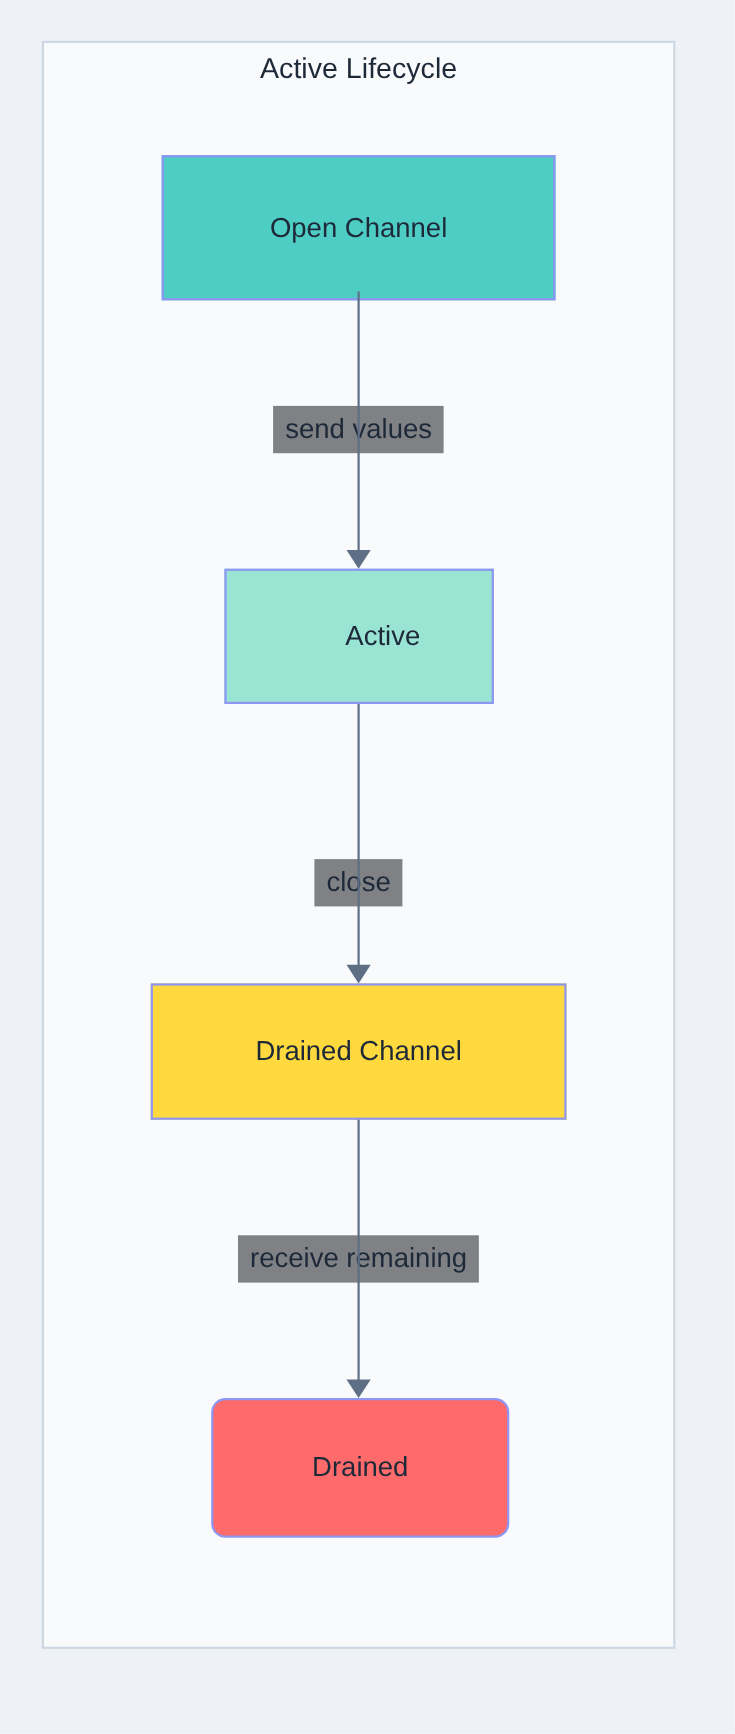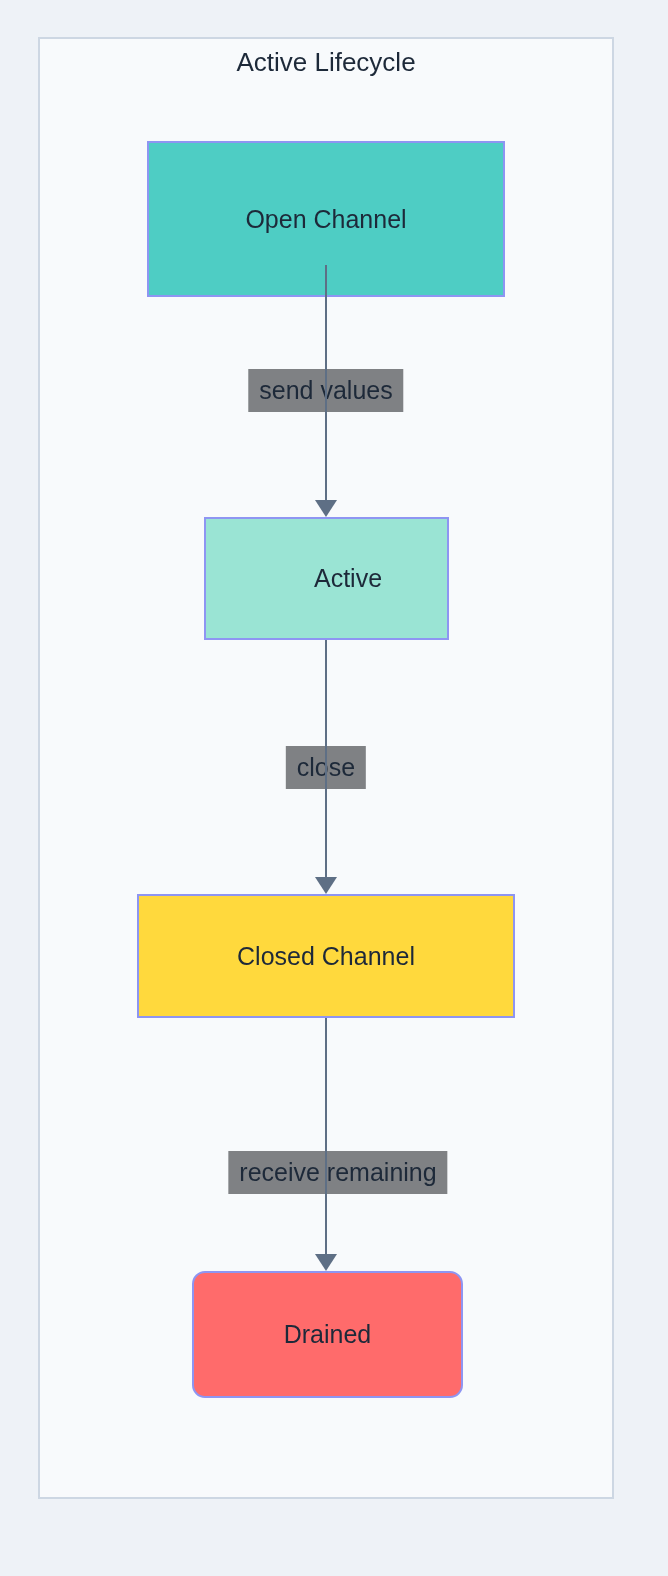--- a/index.html
+++ b/index.html
@@ -40,21 +40,21 @@
     align-items: center;
     justify-content: center;
     border: 2px solid var(--node-border, #8E95F2);
     box-sizing: border-box;
     font-size: 25px;
     font-weight: 500;
     color: var(--node-text, #1D2939);
     z-index: 1;
     text-align: center;
   }
-  .node-open    { left: 107px; top: 102px;  width: 358px; height: 156px; }
+  .node-open    { left: 107px; top: 102px;  width: 358px; height: 132px; }
   .node-active  { left: 164px; top: 478px;  width: 245px; height: 123px; padding-left: 43px; }
   .node-closed  { left: 97px;  top: 855px;  width: 378px; height: 124px; }
   .node-drained { left: 152px; top: 1232px; width: 271px; height: 127px; border-radius: 13px; }
 
   .edge-line {
     position: absolute;
     left: 285px;
     width: 2px;
     background: var(--edge-line, #5E6F85);
     z-index: 3;
@@ -83,35 +83,35 @@
     transform: translateX(-50%);
     background: var(--edge-label-bg, #7F8184);
     color: var(--edge-label-text, #1D2939);
     font-size: 25px;
     font-weight: 400;
     padding: 7px 11px;
     white-space: nowrap;
     z-index: 2;
   }
   .edge-label-1 { top: 330px; }
-  .edge-label-2 { top: 707px; }
-  .edge-label-3 { top: 1112px; margin-left: 12px; }
+  .edge-label-2 { top: 742px; }
+  .edge-label-3 { top: 1084px; }
 </style>
 </head>
 <body>
 
 <div class="canvas">
 
   <div class="diagram-title">Active Lifecycle</div>
 
   <div class="node node-open" style="background-color: rgb(78, 205, 196);">Open Channel</div>
 
   <div class="node node-active" style="background-color: rgb(154, 228, 212);">Active</div>
 
-  <div class="node node-closed" style="background-color: rgb(255, 217, 61);">Closed Channel</div>
+  <div class="node node-closed" style="background-color: rgb(255, 217, 61);">Drained Channel</div>
 
   <div class="node node-drained" style="background-color: rgb(255, 107, 107);">Drained</div>
 
   <div class="edge-line edge-line-1"></div>
   <div class="arrowhead arrowhead-1"></div>
   <div class="edge-label edge-label-1">send values</div>
 
   <div class="edge-line edge-line-2"></div>
   <div class="arrowhead arrowhead-2"></div>
   <div class="edge-label edge-label-2">close</div>

